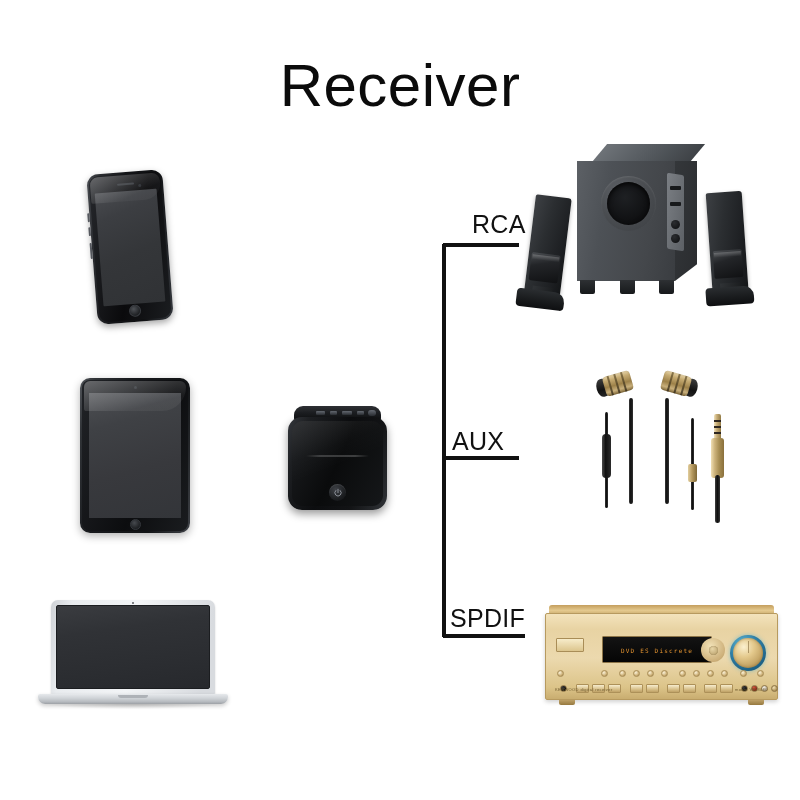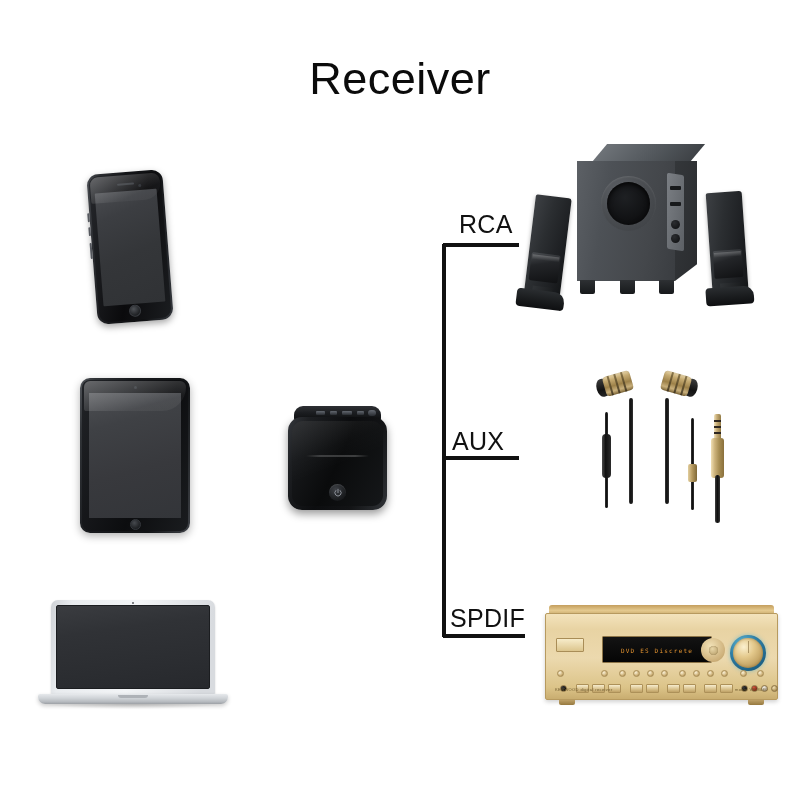--- a/index.html
+++ b/index.html
@@ -18,21 +18,21 @@
     height: 800px;
     background: #ffffff;
     overflow: hidden;
   }
   .abs { position: absolute; }
 
   
   #page-title {
     left: 0; right: 0; top: 56px;
     text-align: center;
-    font-size: 45px;
+    font-size: 60px;
     font-weight: 500;
     letter-spacing: 0.5px;
     color: #0b0b0b;
     line-height: 1;
     font-family: "Liberation Sans", sans-serif;
   }
 
   
   #bracket { left: 0; top: 0; width: 800px; height: 800px; pointer-events: none; }
 
@@ -463,21 +463,21 @@
 
     <line x1="444" y1="244" x2="444" y2="637" stroke="#111111" stroke-width="4"></line>
 
     <line x1="443" y1="245" x2="519" y2="245" stroke="#111111" stroke-width="4"></line>
 
     <line x1="443" y1="458" x2="519" y2="458" stroke="#111111" stroke-width="4"></line>
 
     <line x1="443" y1="636" x2="525" y2="636" stroke="#111111" stroke-width="4"></line>
   </svg>
 
-  <div class="abs conn-label" style="left:459px; top:210px;">RCA</div>
+  <div class="abs conn-label" style="left:472px; top:210px;">RCA</div>
 
   <div class="abs conn-label" style="left:452px; top:427px;">AUX</div>
 
   <div class="abs conn-label" style="left:450px; top:604px;">SPDIF</div>
 
   <div class="abs" id="smartphone">
     <div class="phone-body">
       <div class="phone-bezel">
         <div class="phone-speaker"></div>
         <div class="phone-cam"></div>

